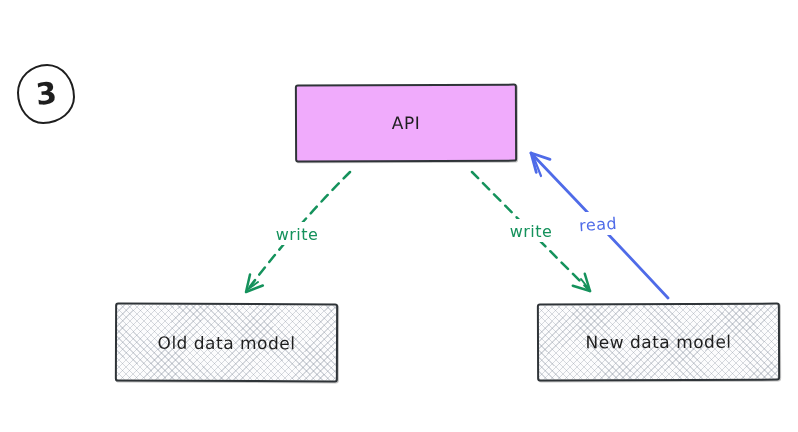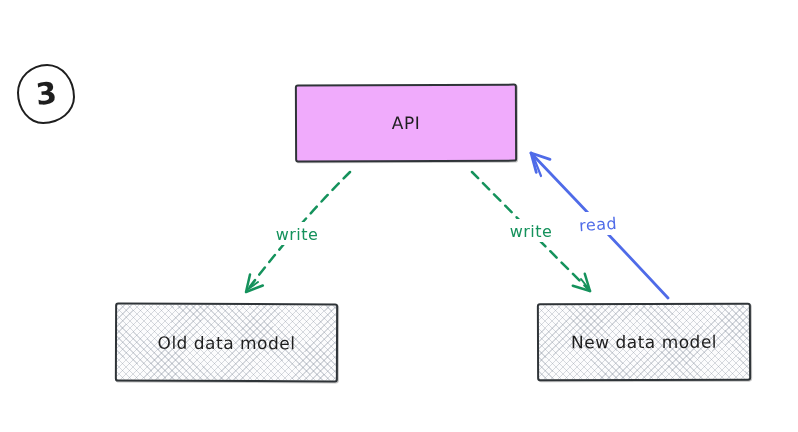--- a/index.html
+++ b/index.html
@@ -65,21 +65,21 @@
   .node-old {
     left: 115px;
     top: 303px;
     width: 223px;
     height: 79px;
     transform: rotate(0.2deg);
   }
   .node-new {
     left: 537px;
     top: 303px;
-    width: 214px;
+    width: 243px;
     height: 78px;
     transform: rotate(-0.2deg);
   }
   
   .hatch {
     background-color: #fcfcfd;
     background-image:
       repeating-linear-gradient(45deg,  rgba(125,135,150,0.30) 0px, rgba(125,135,150,0.30) 1px, transparent 1px, transparent 5px),
       repeating-linear-gradient(135deg, rgba(125,135,150,0.30) 0px, rgba(125,135,150,0.30) 1px, transparent 1px, transparent 5px);
   }

